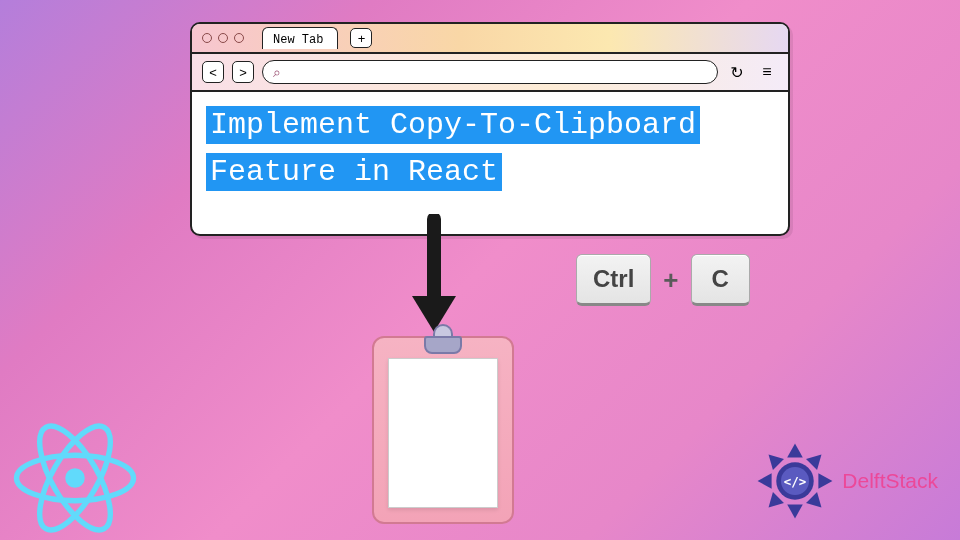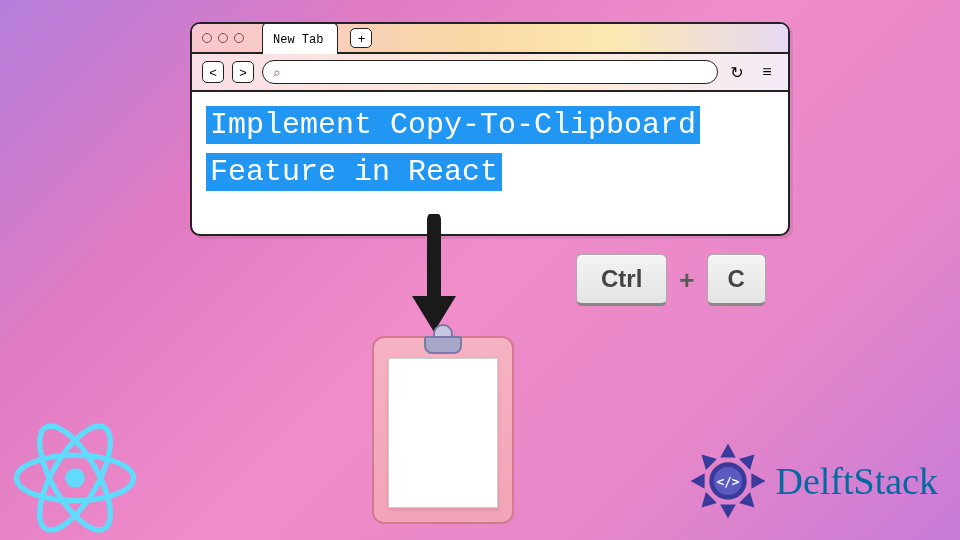--- a/index.html
+++ b/index.html
@@ -39,21 +39,21 @@
     margin-left: 12px;
     background: #fff;
     border: 1.5px solid #222;
     border-bottom: none;
     border-radius: 6px 6px 0 0;
     padding: 2px 14px 0 10px;
     font-family: "Courier New", monospace;
     font-size: 12px;
     display: flex;
     align-items: center;
-    height: 32px;
+    height: 22px;
     gap: 8px;
   }
   .plus-tab {
     margin-left: 6px;
     width: 22px;
     height: 20px;
     background: #fff;
     border: 1.5px solid #222;
     border-radius: 5px;
     display: flex;
@@ -126,21 +126,21 @@
     top: 254px;
     display: flex;
     align-items: center;
     gap: 12px;
   }
   .key {
     background: linear-gradient(#f3f3f3, #e4e4e4);
     border: 1px solid #aaa;
     border-bottom: 3px solid #888;
     border-radius: 6px;
-    padding: 10px 24px;
+    padding: 10px 16px;
     font-size: 24px;
     font-weight: bold;
     color: #444;
     font-family: Arial, sans-serif;
     box-shadow: inset 0 1px 0 #fff;
   }
   .plus-sign {
     font-size: 26px;
     color: #5a5a5a;
     font-weight: bold;
@@ -206,24 +206,24 @@
     bottom: 20px;
     display: flex;
     align-items: center;
     gap: 8px;
   }
   .delft-badge {
     width: 78px; height: 78px;
     position: relative;
   }
   .delft-text {
-    font-size: 38px;
-    color: #0369a1;
+    font-size: 21px;
+    color: #ec4899;
     font-weight: 500;
-    font-family: Liberation Serif, serif;
+    font-family: Liberation Sans, sans-serif;
   }
 </style>
 </head>
 <body>
 
 <div class="browser">
   <div class="titlebar">
     <span class="dot"></span>
     <span class="dot"></span>
     <span class="dot"></span>

